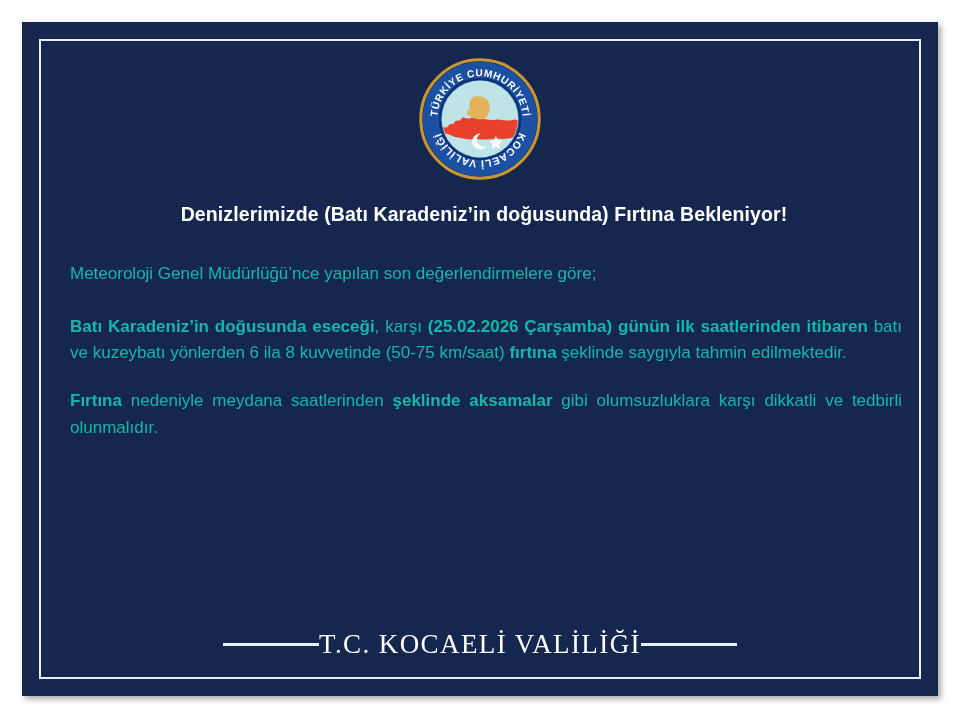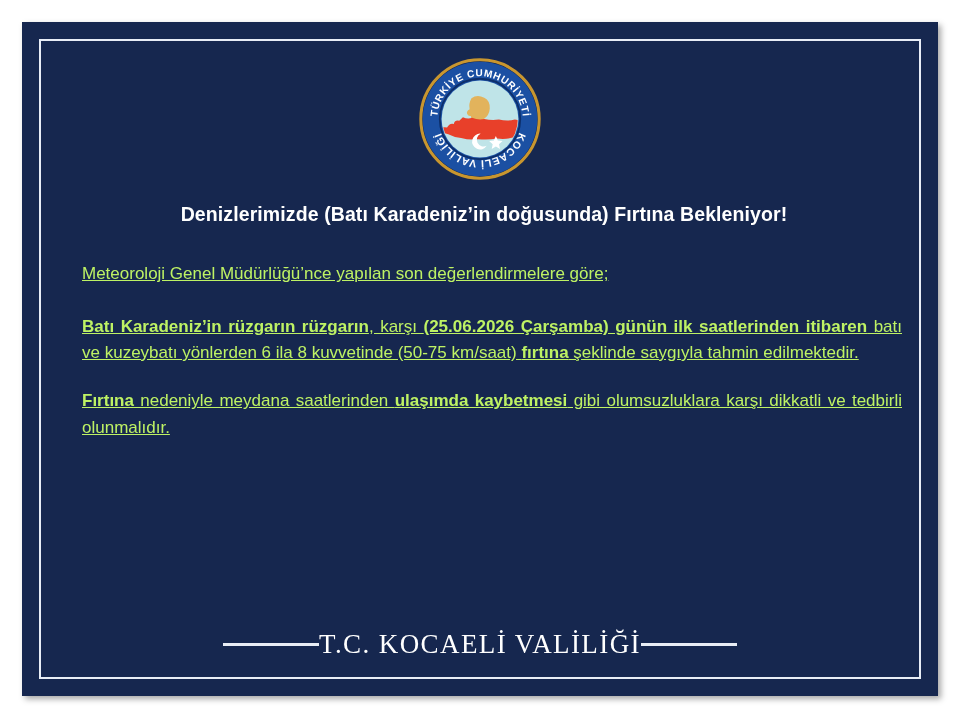--- a/index.html
+++ b/index.html
@@ -64,27 +64,26 @@
     text-align: center;
     font-size: 19.5px;
     font-weight: bold;
     color: #ffffff;
     letter-spacing: 0.1px;
     margin: 0 0 34px 0;
     line-height: 1.3;
   }
 
   .para {
-    color: #bef264;
+    color: #14b8a6;
     font-size: 17px;
     line-height: 1.55;
-    margin: 0 0 22px 16px;
+    margin: 0 0 22px 4px;
     text-align: justify;
     text-justify: inter-word;
-    text-decoration: underline;
   }
   .para:last-child { margin-bottom: 0; }
   .para.single { text-align: left; }
   .para b { font-weight: bold; }
 
   .gap-lead { margin-bottom: 26px; }
 
   
   #footer {
     position: absolute;
@@ -150,22 +149,22 @@
       <text font-family="Liberation Sans, sans-serif" font-size="17" font-weight="bold" fill="#ffffff" letter-spacing="1.1">
         <textPath href="#arcBottom" startOffset="50%" text-anchor="middle">KOCAELİ VALİLİĞİ</textPath>
       </text>
     </svg>
   </div>
 
   <div id="content">
     <h1 id="headline">Denizlerimizde (Batı Karadeniz’in doğusunda) Fırtına Bekleniyor!</h1>
     <div id="paragraphs">
         <div class="para single gap-lead"><span>Meteoroloji Genel Müdürlüğü’nce  yapılan son değerlendirmelere  göre;</span></div>
-        <div class="para"><b>Batı Karadeniz’in rüzgarın rüzgarın</b><span>, karşı </span><b>(25.06.2026 Çarşamba) günün ilk saatlerinden itibaren</b><span> batı ve kuzeybatı yönlerden 6 ila 8 kuvvetinde (50-75 km/saat) </span><b>fırtına</b><span> şeklinde saygıyla tahmin edilmektedir.</span></div>
-        <div class="para"><b>Fırtına</b><span> nedeniyle meydana saatlerinden </span><b>ulaşımda kaybetmesi</b><span> gibi olumsuzluklara karşı dikkatli ve tedbirli olunmalıdır.</span></div>
+        <div class="para"><b>Batı Karadeniz’in doğusunda eseceği</b><span>, karşı </span><b>(25.02.2026 Çarşamba) günün ilk saatlerinden itibaren</b><span> batı ve kuzeybatı yönlerden 6 ila 8 kuvvetinde (50-75 km/saat) </span><b>fırtına</b><span> şeklinde saygıyla tahmin edilmektedir.</span></div>
+        <div class="para"><b>Fırtına</b><span> nedeniyle meydana saatlerinden </span><b>şeklinde aksamalar</b><span> gibi olumsuzluklara karşı dikkatli ve tedbirli olunmalıdır.</span></div>
       </div>
   </div>
 
   <div id="footer">
     <span class="rule"></span>
     <span id="footer-text">T.C. KOCAELİ VALİLİĞİ</span>
     <span class="rule"></span>
   </div>
 
 </div>

